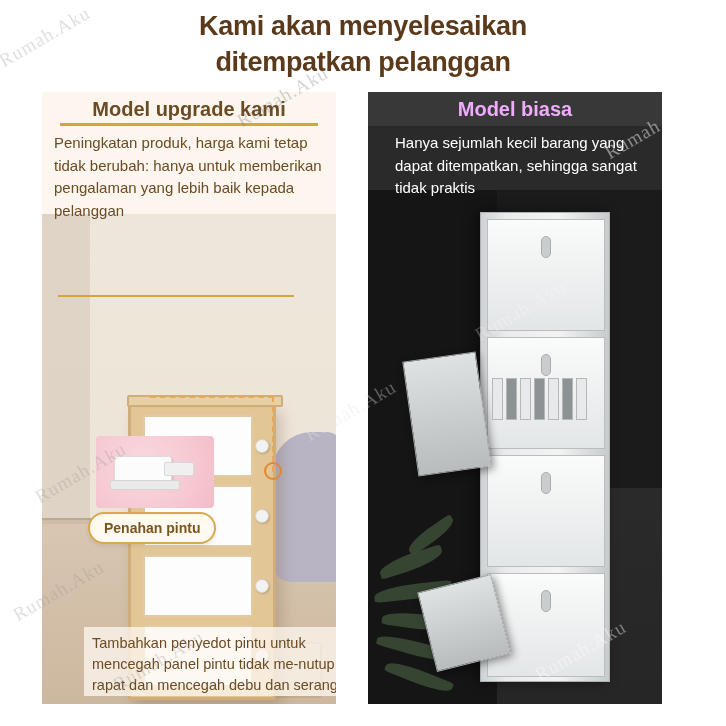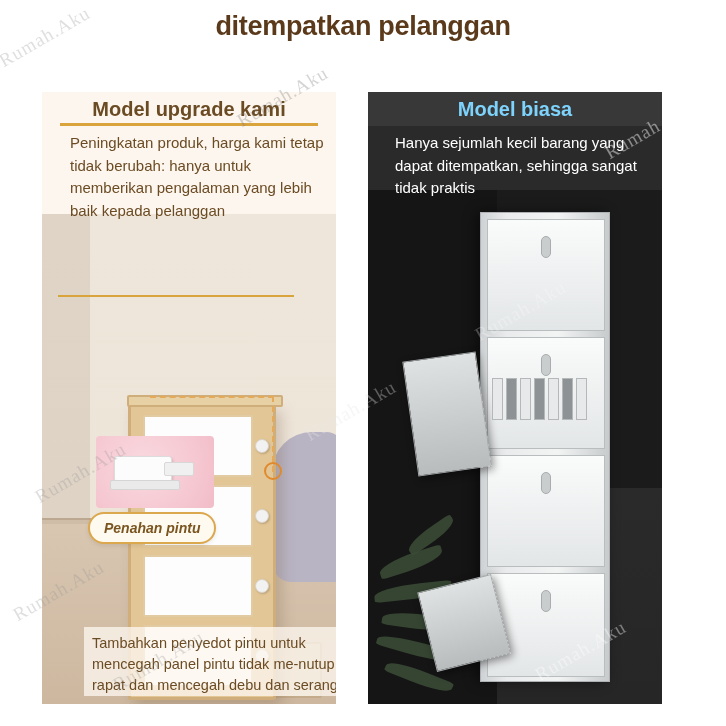--- a/index.html
+++ b/index.html
@@ -69,50 +69,49 @@
     font-weight: bold;
     z-index: 12;
   }
   .ptitle-left  { color: #6b4b23; background: #fdf6ee; }
   .ptitle-left::after {
     content: "";
     position: absolute;
     left: 18px; right: 18px; bottom: 0;
     height: 3px; background: #d9a43c;
   }
-  .ptitle-right { color: #7dd3fc; background: #383838; }
+  .ptitle-right { color: #f0abfc; background: #383838; }
 
   
   .pdesc {
     position: absolute;
     left: 12px; right: 12px;
     top: 40px;
     font-size: 15px;
     line-height: 1.5;
     z-index: 12;
   }
-  .pdesc-left  { color: #6b4b23; margin-left: 16px; }
+  .pdesc-left  { color: #6b4b23; }
   .pdesc-right { color: #ffffff; margin-left: 15px; }
 
   
   .desc-underline {
     position: absolute;
     left: 16px; width: 236px; height: 2px;
     top: 203px;
     background: #d9a43c;
     z-index: 12;
   }
 
   
   .room {
     position: absolute;
     left: 0; top: 122px; width: 294px; height: 490px;
     background: linear-gradient(to bottom, #efe6db 0%, #eee5d9 62%, #d9c7b2 62%, #cdb79f 100%);
     overflow: hidden;
-    font-style: italic;
   }
   .wall-shadow {
     position: absolute; left: 0; top: 0; width: 48px; height: 310px;
     background: rgba(180,160,140,0.25);
   }
   .floor-line {
     position: absolute; left: 0; right: 0; top: 62%;
     height: 2px; background: rgba(160,135,110,0.4);
   }
   
@@ -319,20 +318,21 @@
     left: 362px; top: 92px;
     width: 2px; height: 612px;
     background: #ffffff;
     z-index: 28;
   }
 </style>
 </head>
 <body>
 
 <div class="headline">
+  <div>Kami akan menyelesaikan</div>
   <div>ditempatkan pelanggan</div>
 </div>
 
 <div class="panel panel-left">
 
   <div class="ptitle ptitle-left">Model upgrade kami</div>
   <div class="pdesc pdesc-left">Peningkatan produk, harga kami tetap tidak berubah: hanya untuk memberikan pengalaman yang lebih baik kepada pelanggan</div>
   <div class="desc-underline"></div>
 
   <div class="room">

